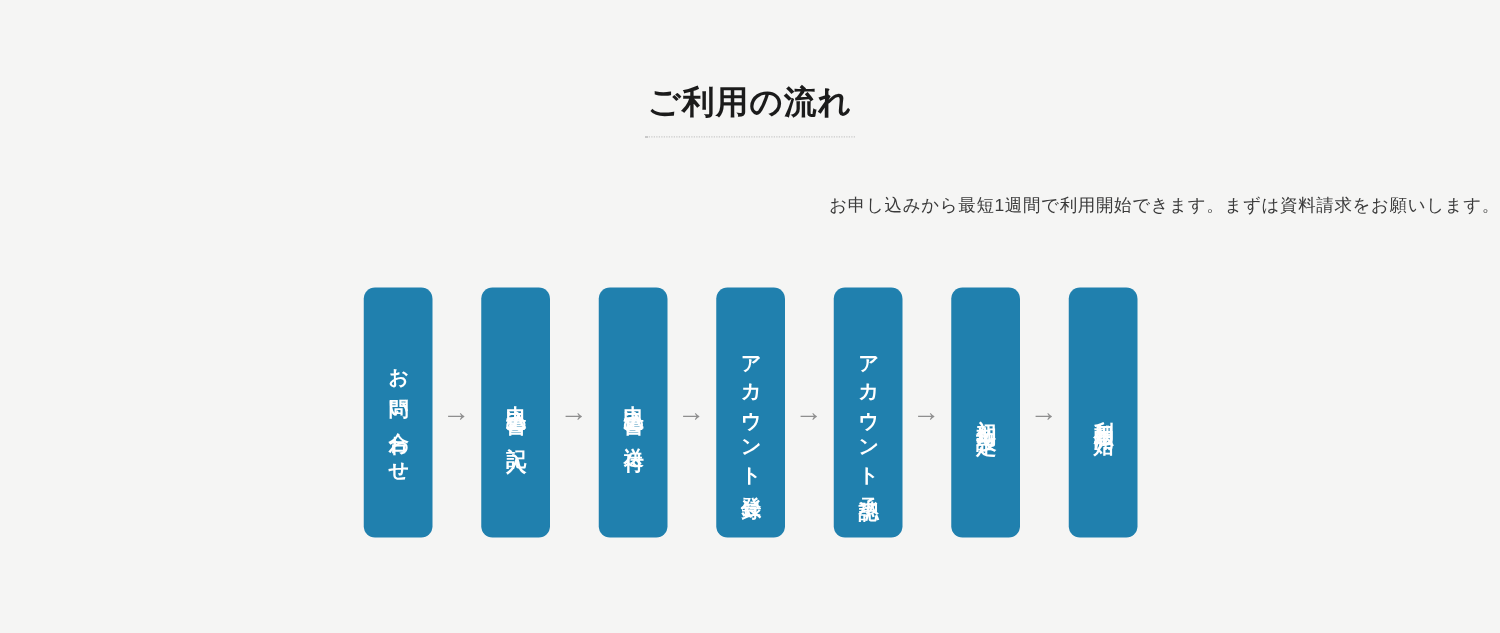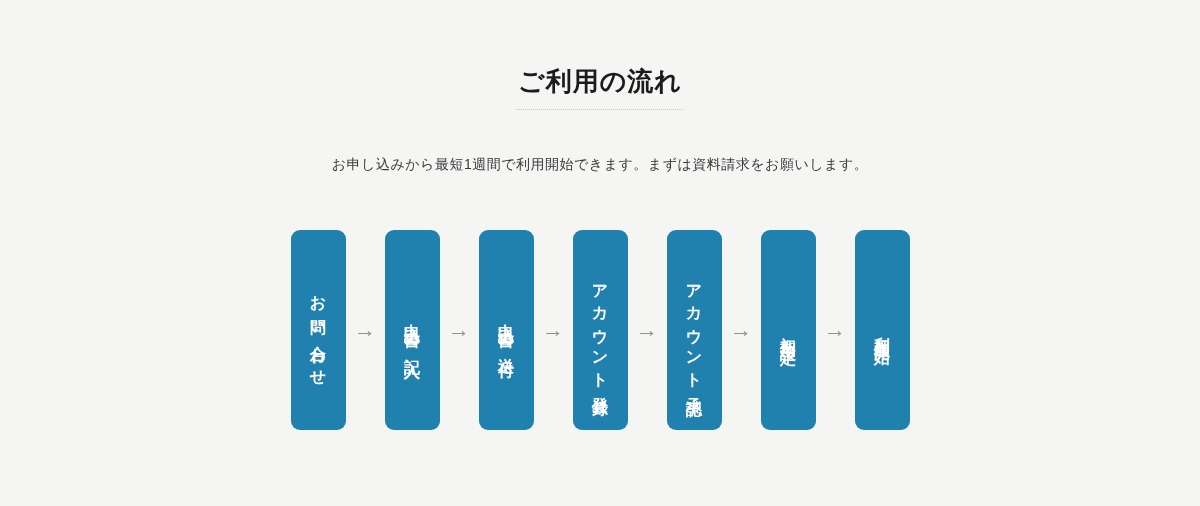--- a/index.html
+++ b/index.html
@@ -27,20 +27,21 @@
     letter-spacing: 1px;
     padding: 0 2px 10px 2px;
     border-bottom: 1px dotted #c9c9c9;
   }
   .section-subtitle {
     margin: 44px 0 0 0;
     font-size: 14px;
     line-height: 1.5;
     color: #3a3a3a;
     letter-spacing: 0.5px;
+    text-align: right;
   }
   .flow {
     margin-top: 55px;
     display: flex;
     justify-content: center;
     align-items: center;
   }
   .step {
     width: 55px;
     height: 200px;

